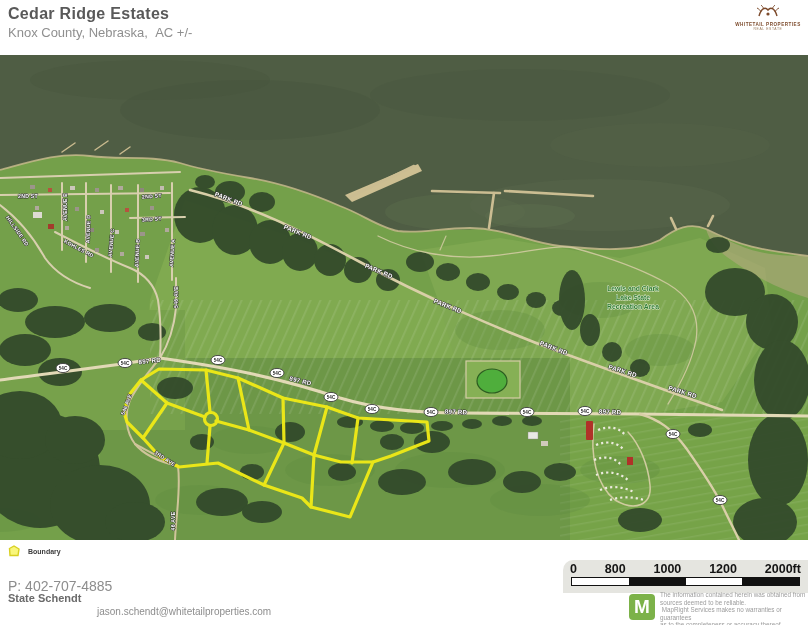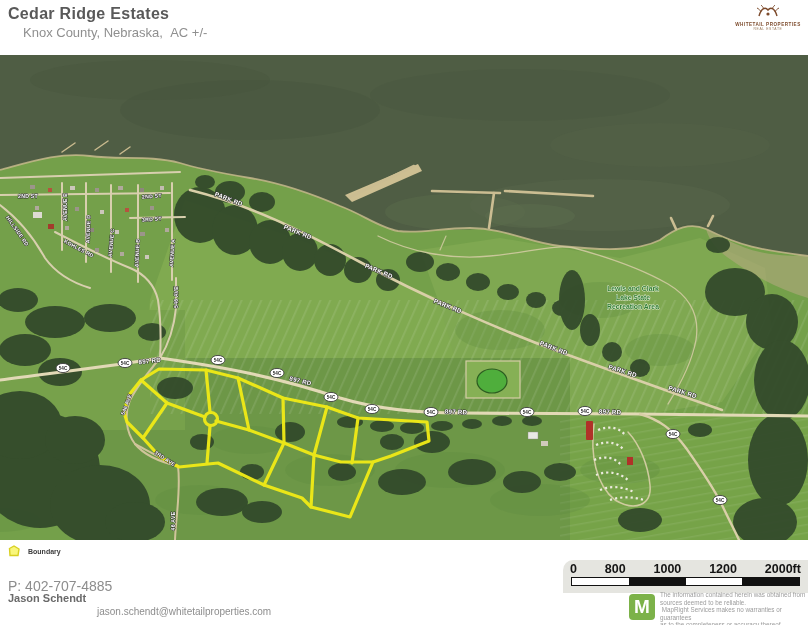--- a/index.html
+++ b/index.html
@@ -1,19 +1,19 @@
 <!DOCTYPE html>
 <html><head>
 <meta charset="utf-8">
 <style>
   html,body{margin:0;padding:0;}
   body{width:808px;height:625px;background:#ffffff;font-family:"Liberation Sans",sans-serif;position:relative;overflow:hidden;}
   .header{position:absolute;left:0;top:0;width:808px;height:69px;background:#fff;}
   .title{position:absolute;left:8px;top:5px;font-size:16px;font-weight:bold;color:#595959;letter-spacing:.3px;}
-  .subtitle{position:absolute;left:23px;top:25px;font-size:13px;color:#8f8f8f;}
+  .subtitle{position:absolute;left:8px;top:25px;font-size:13px;color:#8f8f8f;}
   .logo{position:absolute;left:733px;top:2px;width:70px;text-align:center;color:#7d4b2c;}
   .logo .l1{font-size:4.6px;font-weight:bold;letter-spacing:.5px;}
   .logo .l2{font-size:3.4px;letter-spacing:.6px;color:#9a7a5c;}
   .mapwrap{position:absolute;left:0;top:55px;width:808px;height:485px;background:#74a04a;}
   svg{display:block;}
   .rlabel{fill:#ffffff;font-weight:bold;font-family:"Liberation Sans",sans-serif;paint-order:stroke;stroke:#2e2e2e;stroke-width:1.05px;stroke-linejoin:round;text-anchor:middle;letter-spacing:.25px;}
   .reclabel{fill:#2e7d32;font-weight:bold;font-family:"Liberation Sans",sans-serif;paint-order:stroke;stroke:#edf2e0;stroke-width:.9px;stroke-linejoin:round;text-anchor:middle;}
   .shieldtxt{fill:#2b2b2b;font-weight:bold;font-family:"Liberation Sans",sans-serif;font-size:4.6px;text-anchor:middle;}
   .scalebar{position:absolute;left:563px;top:505px;width:245px;height:33px;background:rgba(225,225,219,.86);border-top-left-radius:10px;}
   .scalebar-labels{display:flex;justify-content:space-between;padding:2px 7px 0 7px;font-size:12.5px;font-weight:bold;color:#141414;}
@@ -334,21 +334,21 @@
   </div>
 </div>
 
 <div class="legend">
   <svg width="12" height="12" viewBox="0 0 12 12">
     <polygon points="1.5,3.5 6,1 11,4 10,10.5 2,10.5" fill="#f7f350" fill-opacity="0.75" stroke="#d8d022" stroke-width="1.4"></polygon>
   </svg>
   <span class="legend-label">Boundary</span>
 </div>
 
-<div class="agent">Jason Schendt</div>
+<div class="agent">State Schendt</div>
 <div class="phone">P: 402-707-4885</div>
 <div class="email">jason.schendt@whitetailproperties.com</div>
 <div class="mlogo">M</div>
 <div class="disclaimer" id="disclaimer">
     <div>The information contained herein was obtained from</div>
     <div>sources deemed to be reliable.</div>
     <div>&nbsp;MapRight Services makes no warranties or guarantees</div>
     <div>as to the completeness or accuracy thereof.</div>
   </div>
 

